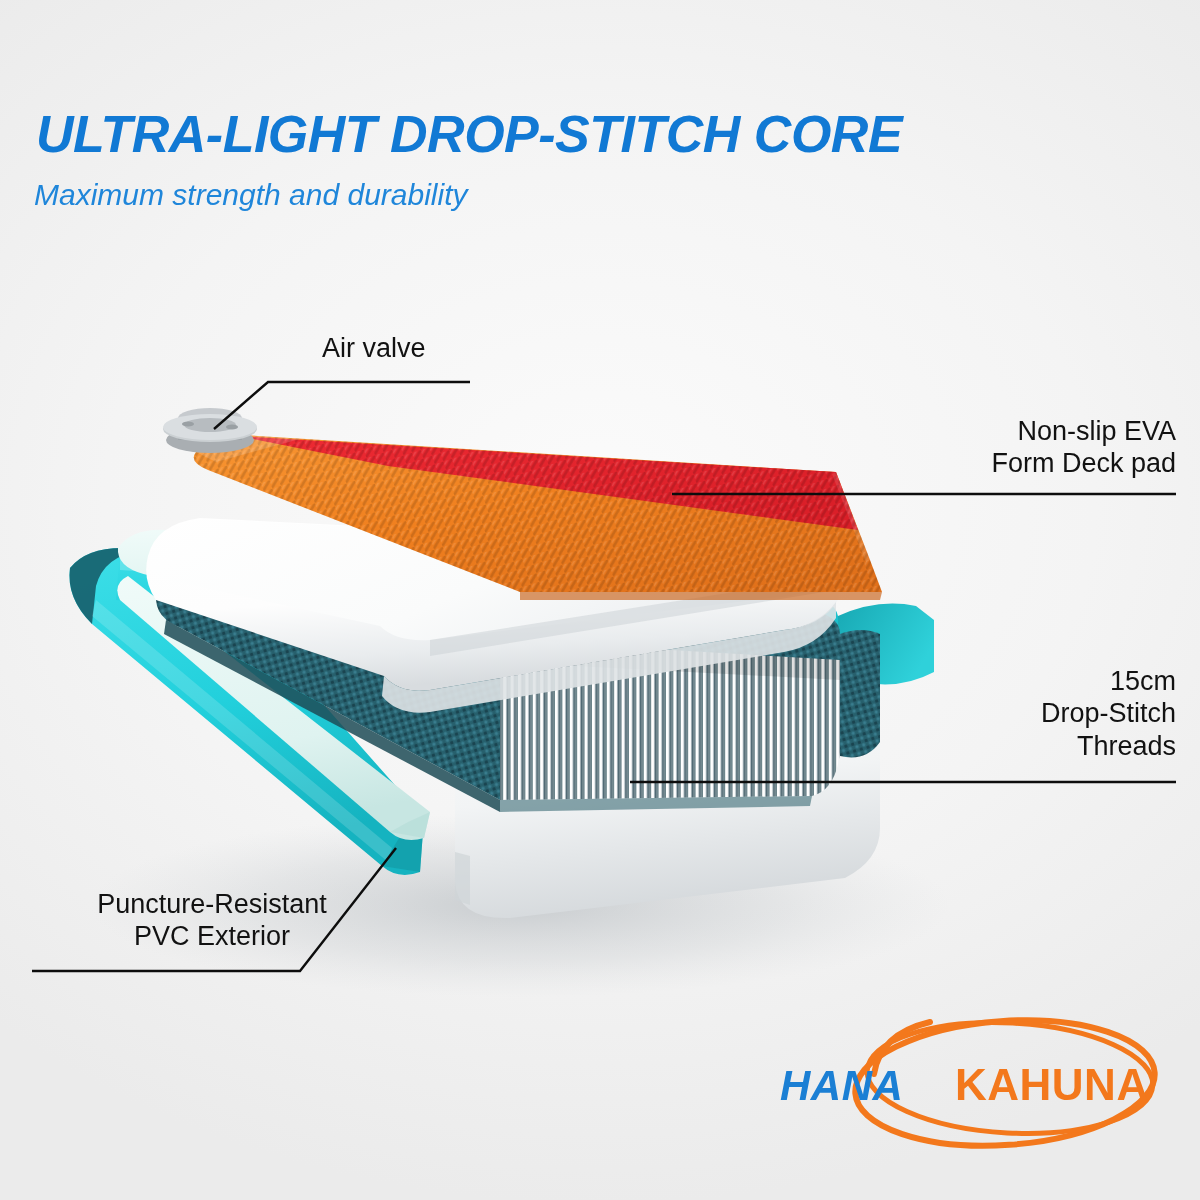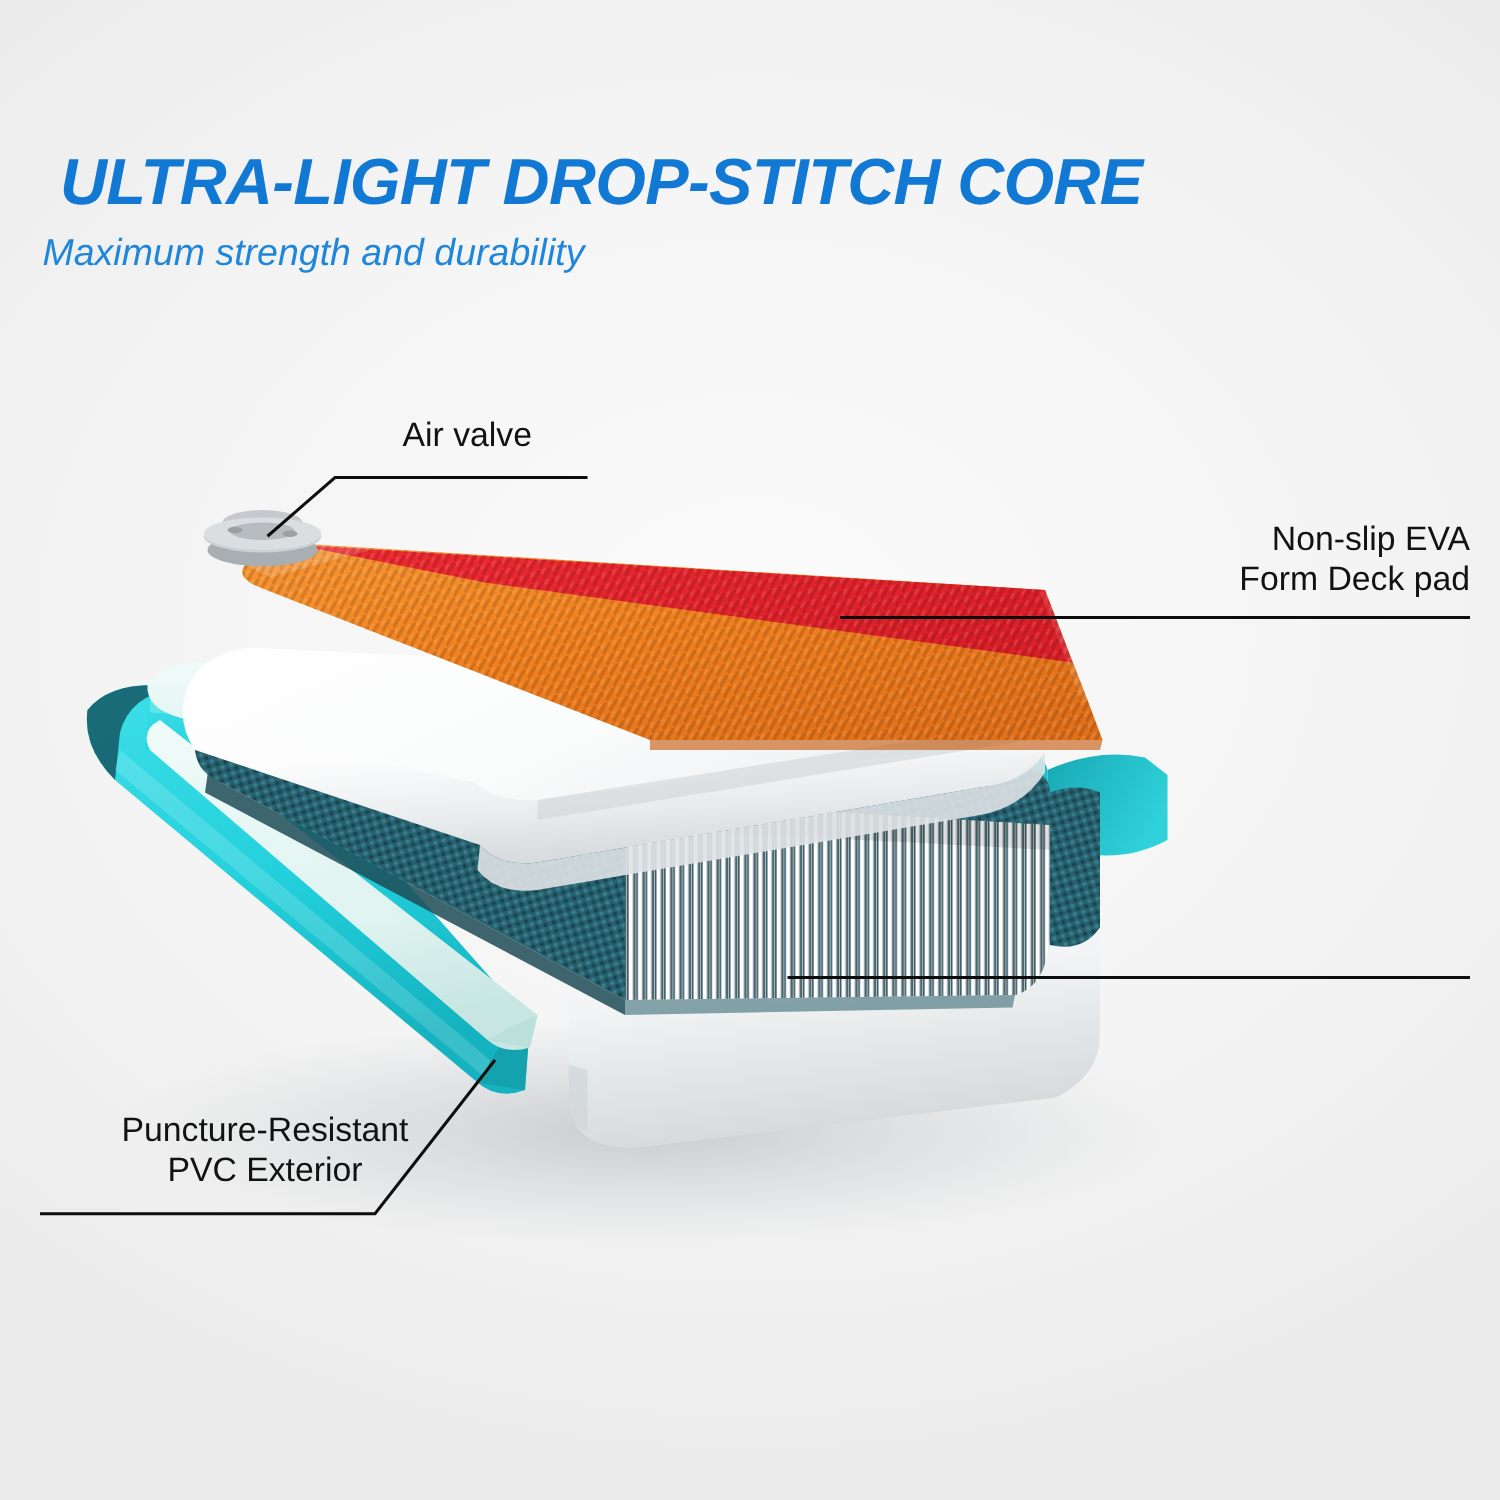--- a/index.html
+++ b/index.html
@@ -9,25 +9,25 @@
     background:#f4f4f4;
   }
   #stage{
     position:relative;width:1200px;height:1200px;
     background:
       radial-gradient(ellipse 900px 700px at 50% 42%, #fbfbfb 0%, #f4f4f4 55%, #ebebeb 100%);
   }
   
   .hdr{position:absolute;left:32px;top:104px;width:1050px;}
   .hdr h1{
-    margin:16px;font-size:52px;line-height:1.0;font-weight:bold;font-style:italic;
+    margin:4px;font-size:52px;line-height:1.0;font-weight:bold;font-style:italic;
     letter-spacing:-0.5px;color:#1179d4;white-space:nowrap;
   }
   .hdr h2{
-    margin:10px 0 0 2px;font-size:30px;line-height:1.0;font-weight:normal;font-style:italic;
+    margin:20px 0 0 2px;font-size:30px;line-height:1.0;font-weight:normal;font-style:italic;
     color:#1f86da;white-space:nowrap;
   }
   
   .callout{position:absolute;color:#121212;font-size:27px;line-height:1.20;white-space:pre-line;}
   
   .logo{position:absolute;left:770px;top:1000px;width:400px;height:170px;}
   .logo .hana{
     position:absolute;left:10px;top:62px;font-size:42px;font-weight:bold;
     font-style:italic;color:#1b7fd4;letter-spacing:0.5px;
   }
@@ -227,18 +227,30 @@
       <path d="M630 782 L1176 782"></path>
       <path d="M396 848 L300 971 L32 971"></path>
     </g>
   </svg>
 
   <div class="callout" style="left:322px;top:332px;text-align:right;">Air valve</div>
 
   <div class="callout" style="left:930px;top:415px;width:246px;text-align:right;">Non-slip EVA
 Form Deck pad</div>
 
+  <div class="callout" style="left:936px;top:665px;width:240px;text-align:right;">15cm
+Drop-Stitch
+Threads</div>
 
   <div class="callout" style="left:32px;top:888px;width:360px;text-align:center;">Puncture-Resistant
 PVC Exterior</div>
 
+  <div class="logo">
+    <svg width="400" height="170" viewBox="0 0 400 170">
+      <ellipse cx="235" cy="83" rx="150" ry="62" fill="none" stroke="#f3781c" stroke-width="6" transform="rotate(-4 235 83)"></ellipse>
+      <ellipse cx="240" cy="78" rx="143" ry="55" fill="none" stroke="#f3781c" stroke-width="5" transform="rotate(3 240 78)"></ellipse>
+      <path d="M104 74 Q110 34 160 22" fill="none" stroke="#f3781c" stroke-width="6" stroke-linecap="round"></path>
+    </svg>
+    <div class="hana">HANA</div>
+    <div class="kahuna">KAHUNA</div>
+  </div>
 
 </div>
 
 </body></html>

